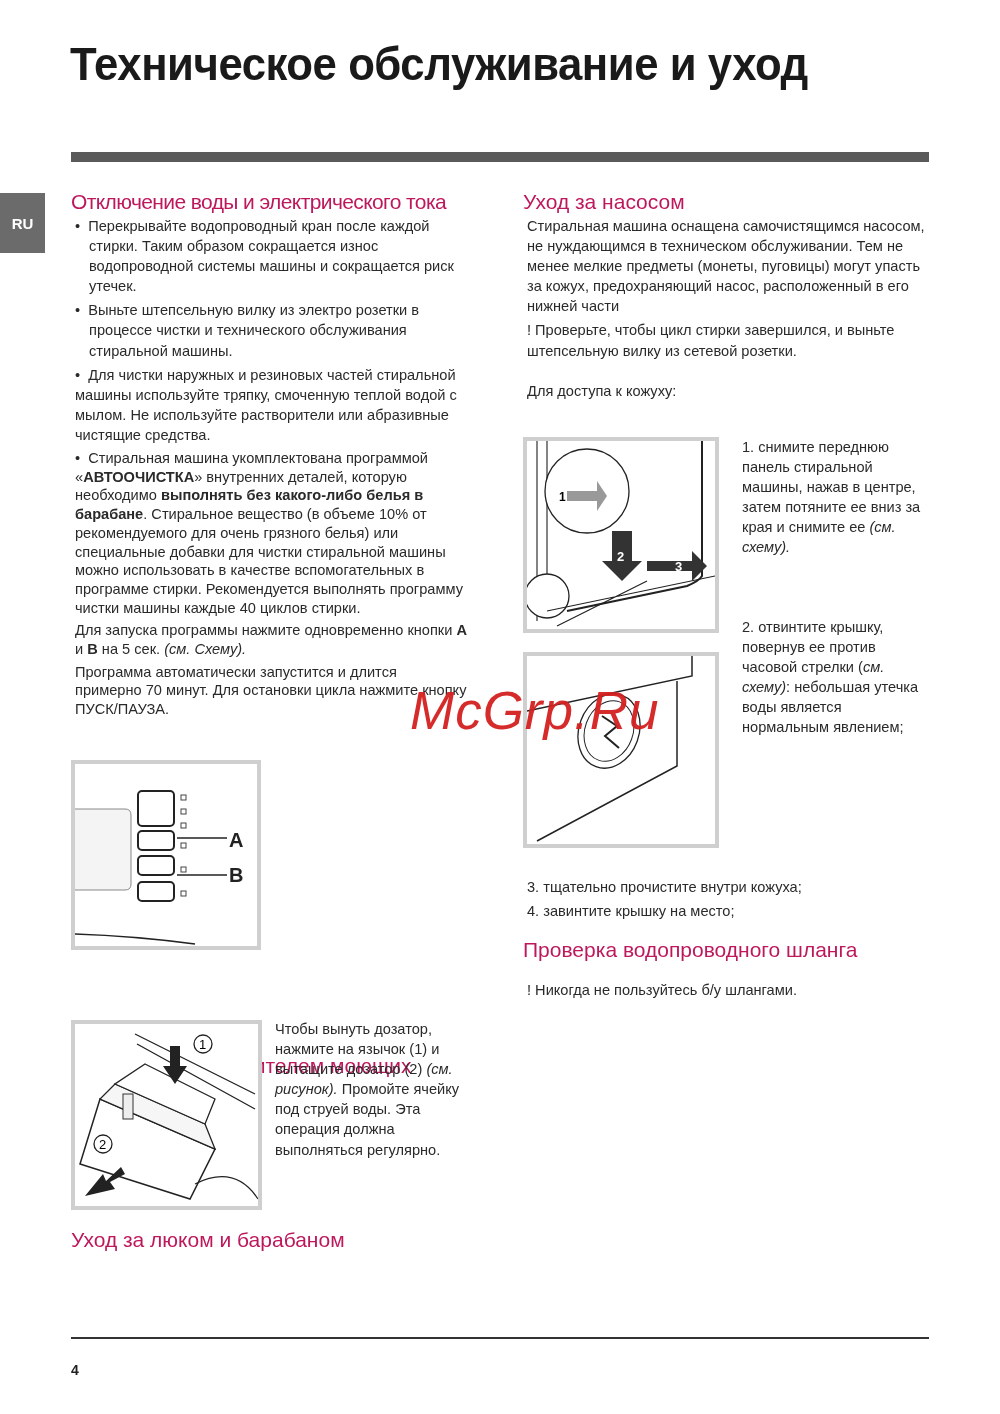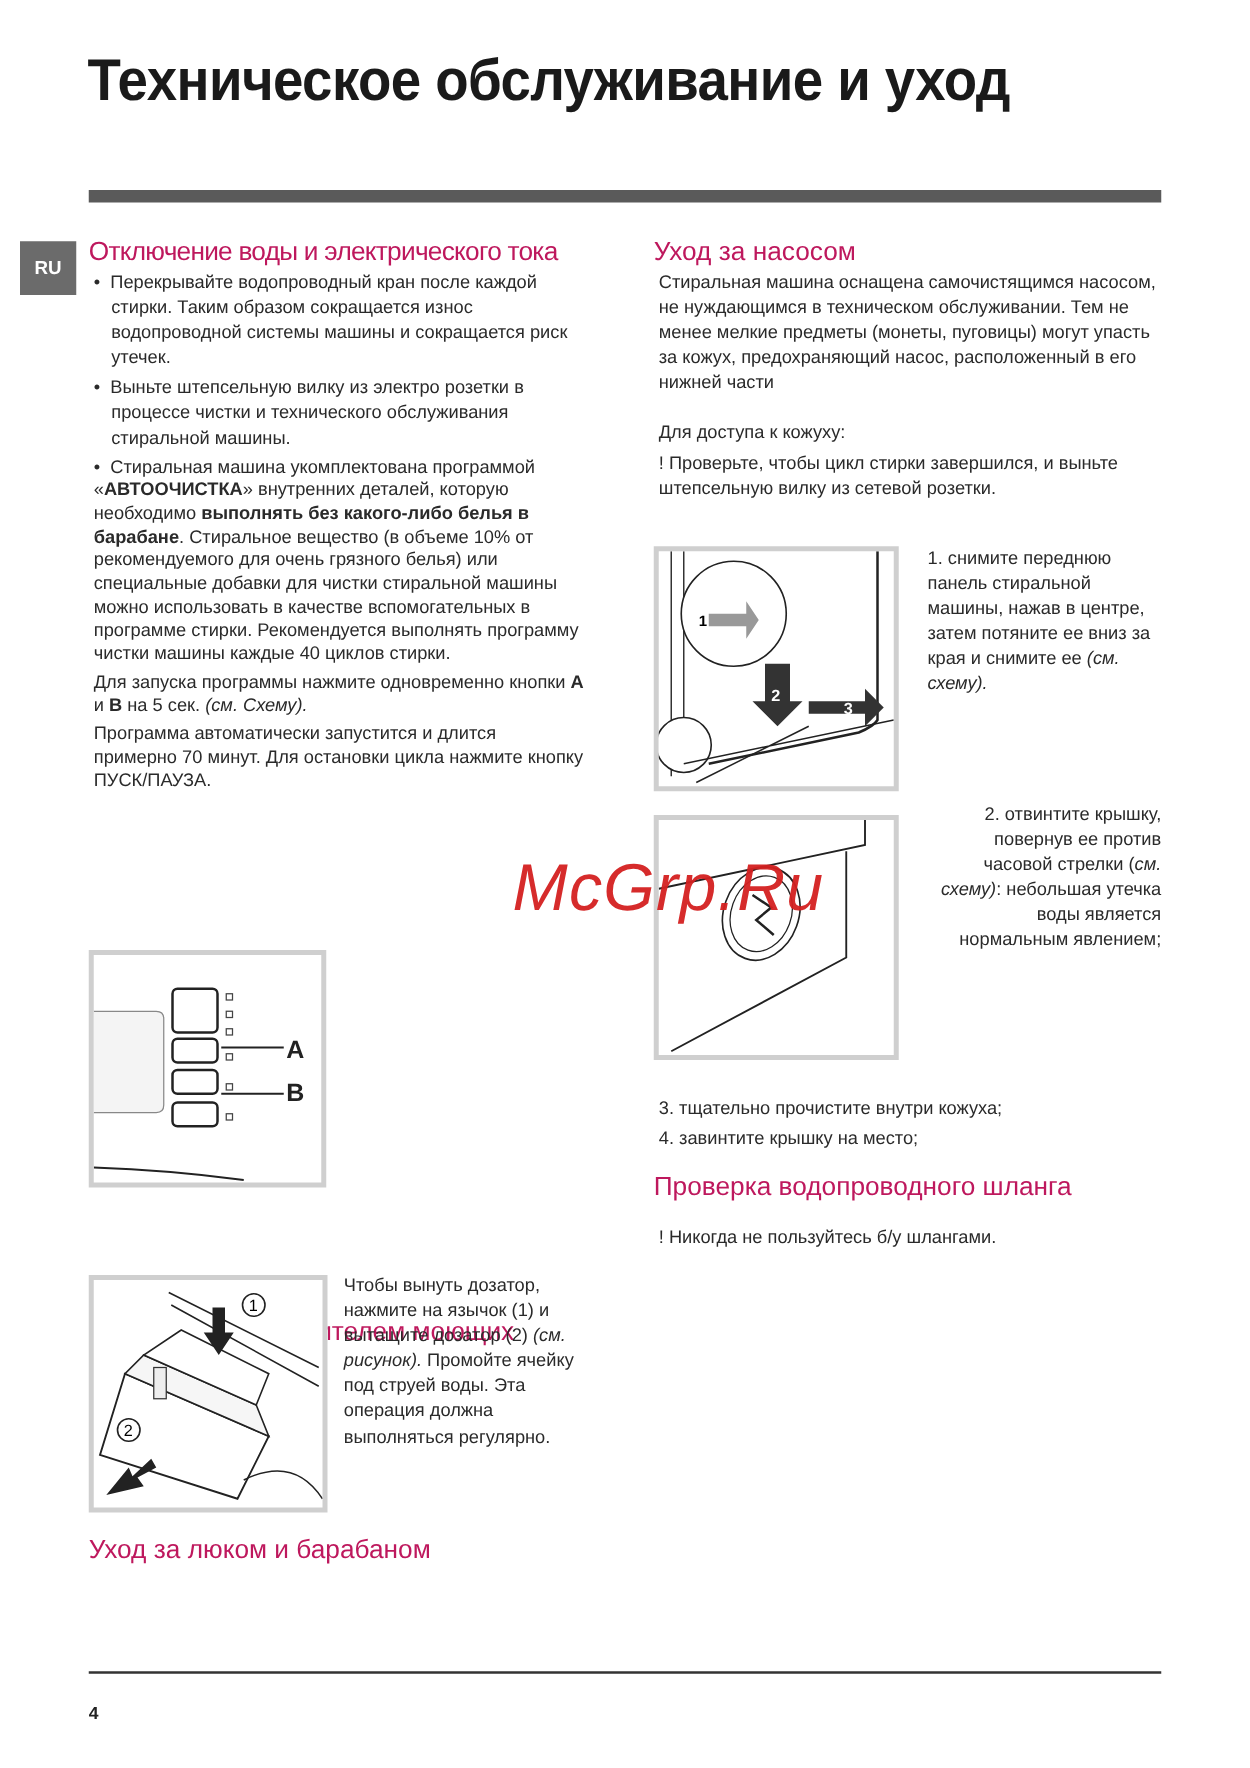--- a/index.html
+++ b/index.html
@@ -1,21 +1,21 @@
 <!DOCTYPE html>
 <html><head>
 <meta charset="utf-8">
 <style>
   html, body { margin:0; padding:0; background:#fff; }
   body { width:1000px; height:1414px; position:relative; overflow:hidden;
          font-family:"Liberation Sans", sans-serif; color:#222; }
   .title { position:absolute; left:70px; top:36px; font-size:47px; font-weight:bold;
            letter-spacing:-0.5px; color:#1a1a1a; margin:0; transform:scaleX(0.93); transform-origin:left; }
   .title-bar { position:absolute; left:71px; top:152px; width:858px; height:10px; background:#5a5a5a; }
-  .lang-tab { position:absolute; left:16px; top:193px; width:45px; height:43px; background:#6b6b6b;
+  .lang-tab { position:absolute; left:0; top:193px; width:45px; height:60px; background:#6b6b6b;
               color:#fff; font-weight:bold; font-size:15px; display:flex; align-items:center; justify-content:center; }
   .col { position:absolute; font-size:14.6px; line-height:20.1px; color:#2a2a2a; }
   .col p { margin:4px; }
   h2 { margin:0; font-size:21px; font-weight:normal; color:#be185d; line-height:21px; }
   .bullet { padding-left:14px; text-indent:-14px; }
   .fig { position:absolute; border:4px solid #cfcfcf; background:#fff; box-sizing:border-box; }
   .fig svg { width:100%; height:100%; display:block; }
   .footer-line { position:absolute; left:71px; top:1337px; width:858px; height:2px; background:#333; }
   .page-num { position:absolute; left:71px; top:1362px; font-weight:bold; font-size:14px; }
   .watermark { position:absolute; left:410px; top:680px; font-size:53px; font-style:italic; color:#d42020;
@@ -27,20 +27,21 @@
 
 <h1 class="title">Техническое обслуживание и уход</h1>
 <div class="title-bar"></div>
 <div class="lang-tab">RU</div>
 
 <div class="col" style="left:71px; top:191px; width:400px;">
   <h2 style="letter-spacing:-0.6px;">Отключение воды и электрического тока</h2>
   <p class="bullet">•&nbsp; <span>Перекрывайте водопроводный кран после каждой стирки. Таким образом сокращается износ водопроводной системы машины и сокращается риск утечек.</span></p>
   <p class="bullet">•&nbsp; <span>Выньте штепсельную вилку из электро розетки в процессе чистки и технического обслуживания стиральной машины.</span></p>
 
+  <p>•&nbsp; <span>Для чистки наружных и резиновых частей стиральной машины используйте тряпку, смоченную теплой водой с мылом. Не используйте растворители или абразивные чистящие средства.</span></p>
   <p style="line-height:18.7px;">•&nbsp; <span>Стиральная машина укомплектована программой «</span><b>АВТООЧИСТКА</b><span>» внутренних деталей, которую необходимо </span><b>выполнять без какого-либо белья в барабане</b><span>. Стиральное вещество (в объеме 10% от рекомендуемого для очень грязного белья) или специальные добавки для чистки стиральной машины можно использовать в качестве вспомогательных в программе стирки. Рекомендуется выполнять программу чистки машины каждые 40 циклов стирки.</span></p>
   <p style="line-height:18.7px;"><span>Для запуска программы нажмите одновременно кнопки </span><b>A</b><span> и </span><b>B</b><span> на 5 сек. </span><i>(см. Схему).</i></p>
   <p style="line-height:18.7px;">Программа автоматически запустится и длится примерно 70 минут. Для остановки цикла нажмите кнопку ПУСК/ПАУЗА.</p>
 </div>
 
 <div class="fig" style="left:71px; top:760px; width:190px; height:190px;">
   <svg viewBox="0 0 182 182">
     <path d="M0 45 H50 Q56 45 56 51 V120 Q56 126 50 126 H0" fill="#f4f4f4" stroke="#888" stroke-width="1"></path>
     <rect x="63" y="27" width="36" height="35" rx="4" fill="#fff" stroke="#222" stroke-width="2"></rect>
     <rect x="63" y="67" width="36" height="19" rx="4" fill="#fff" stroke="#222" stroke-width="2"></rect>
@@ -85,22 +86,22 @@
   <p><span>Чтобы вынуть дозатор, нажмите на язычок (1) и вытащите дозатор (2) </span><i>(см. рисунок).</i><span> Промойте ячейку под струей воды. Эта операция должна выполняться регулярно.</span></p>
 </div>
 
 <div class="col" style="left:71px; top:1229px; width:400px;">
   <h2>Уход за люком и барабаном</h2>
 </div>
 
 <div class="col" style="left:523px; top:191px; width:410px;">
   <h2>Уход за насосом</h2>
   <p>Стиральная машина оснащена самочистящимся насосом, не нуждающимся в техническом обслуживании. Тем не менее мелкие предметы (монеты, пуговицы) могут упасть за кожух, предохраняющий насос, расположенный в его нижней части</p>
+  <p>! Проверьте, чтобы цикл стирки завершился, и выньте штепсельную вилку из сетевой розетки.</p>
   <p style="margin-top:20px;">Для доступа к кожуху:</p>
-  <p>! Проверьте, чтобы цикл стирки завершился, и выньте штепсельную вилку из сетевой розетки.</p>
 </div>
 
 <div class="fig" style="left:523px; top:437px; width:196px; height:196px;">
   <svg viewBox="0 0 188 188">
     <path d="M10 0 V180 M20 0 V175" stroke="#333" stroke-width="1.2" fill="none"></path>
     <path d="M175 0 V135 Q172 140 160 145 L40 170" stroke="#222" stroke-width="2" fill="none"></path>
     <circle cx="60" cy="50" r="42" fill="#fff" stroke="#222" stroke-width="1.3"></circle>
     <path d="M40 50 L70 50 L70 40 L80 55 L70 70 L70 60 L40 60 Z" fill="#999"></path>
     <path d="M70 105 L100 105 L100 95 L120 115 L100 135 L100 125 L70 125 Z" fill="#333" transform="rotate(90 95 115)"></path>
     <path d="M120 120 L165 120 L165 110 L180 125 L165 140 L165 130 L120 130 Z" fill="#333"></path>
@@ -117,21 +118,21 @@
 
 <div class="fig" style="left:523px; top:652px; width:196px; height:196px;">
   <svg viewBox="0 0 188 188">
     <path d="M0 55 L165 20 V0 M0 55" stroke="#222" stroke-width="1.5" fill="none"></path>
     <path d="M150 25 V110 L10 185" stroke="#222" stroke-width="1.5" fill="none"></path>
     <ellipse cx="82" cy="75" rx="30" ry="38" fill="#fff" stroke="#222" stroke-width="1.3" transform="rotate(20 82 75)"></ellipse>
     <ellipse cx="82" cy="75" rx="24" ry="31" fill="none" stroke="#222" stroke-width="1" transform="rotate(20 82 75)"></ellipse>
     <path d="M75 60 L90 70 L78 80 L92 92" stroke="#222" stroke-width="2" fill="none"></path>
   </svg>
 </div>
-<div class="col" style="left:738px; top:638px; width:195px;text-align:right;">
+<div class="col" style="left:738px; top:613px; width:195px;">
   <p><span>2. отвинтите крышку, повернув ее против часовой стрелки (</span><i>см. схему)</i><span>: небольшая утечка воды является нормальным явлением;</span></p>
 </div>
 
 <div class="col" style="left:523px; top:873px; width:410px;">
   <p>3. тщательно прочистите внутри кожуха;</p>
   <p>4. завинтите крышку на место;</p>
 
   <h2 style="margin-top:18px;">Проверка водопроводного шланга</h2>
   <p style="margin-top:20px;">! Никогда не пользуйтесь б/у шлангами.</p>
 </div>

